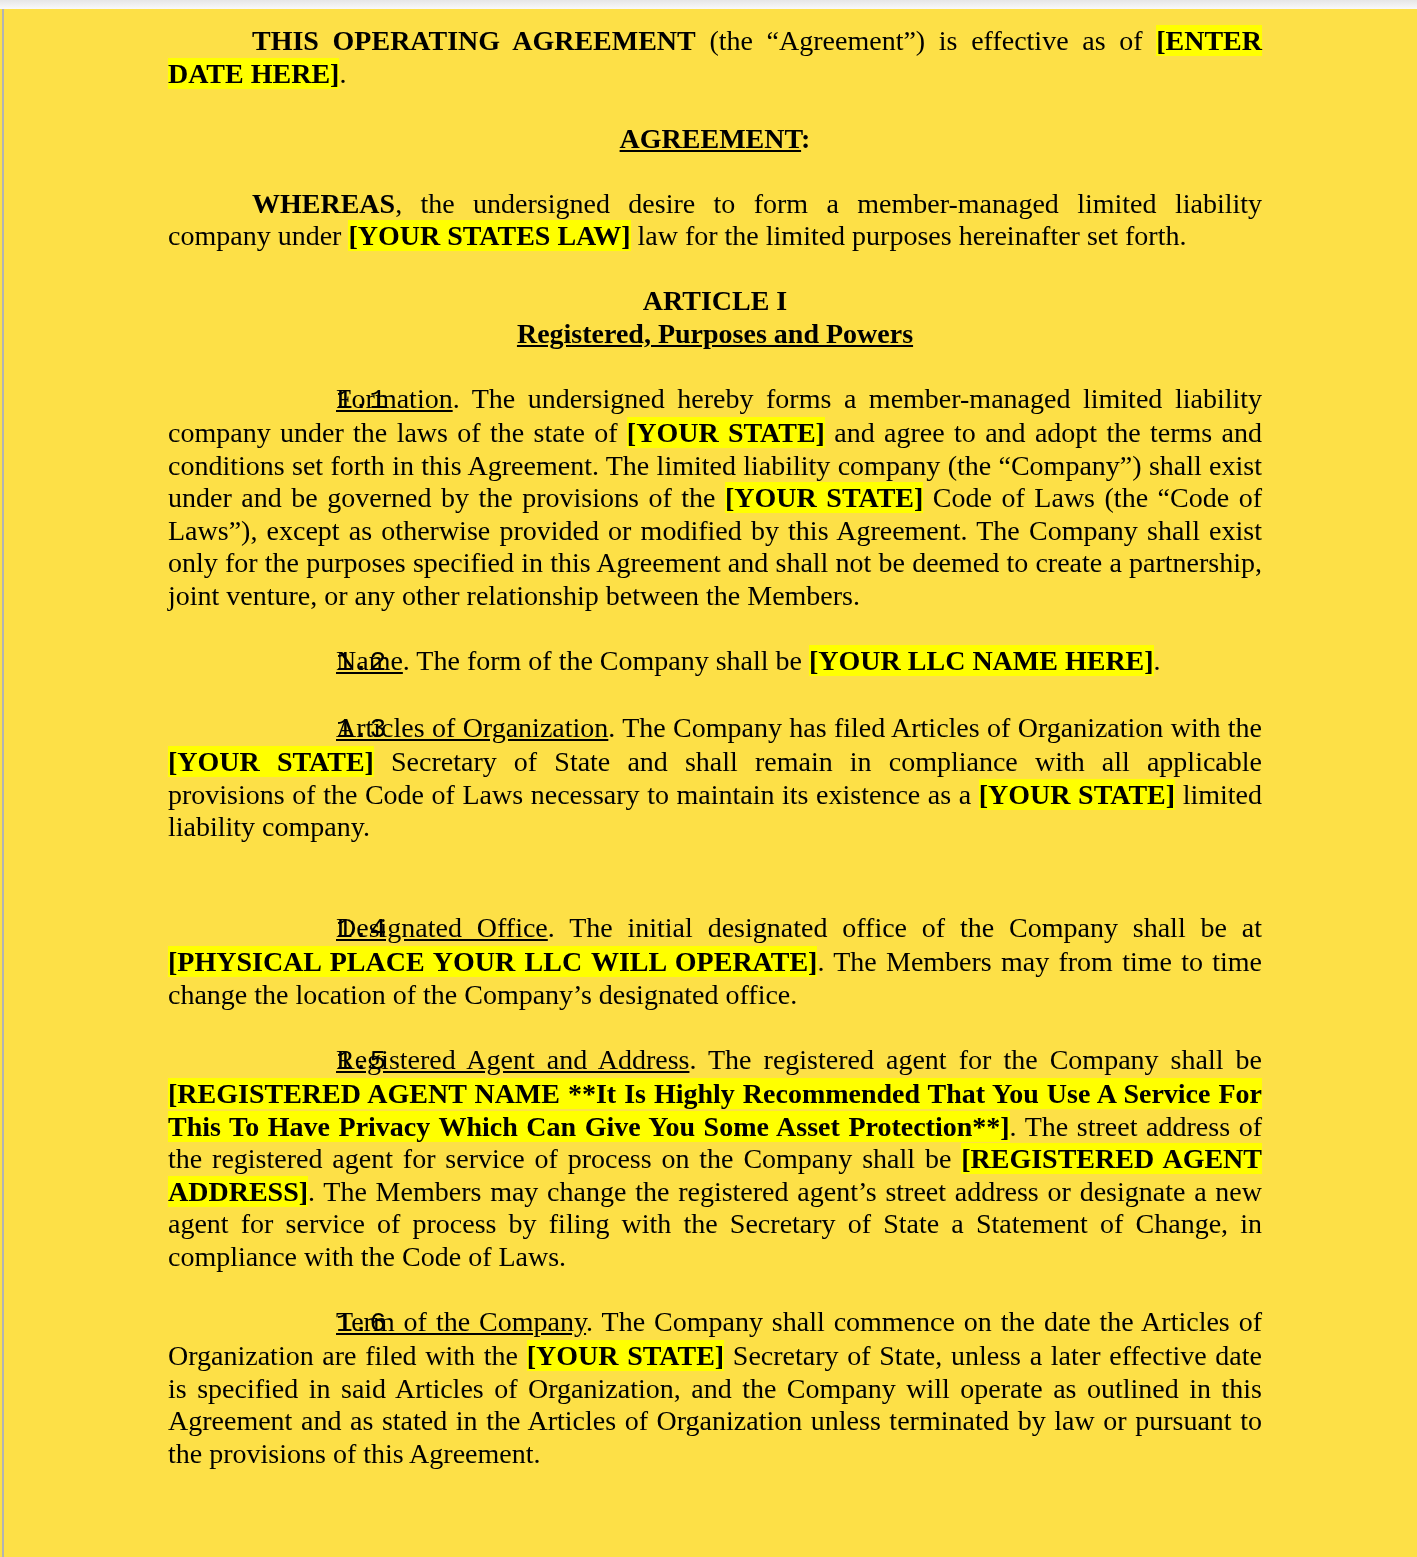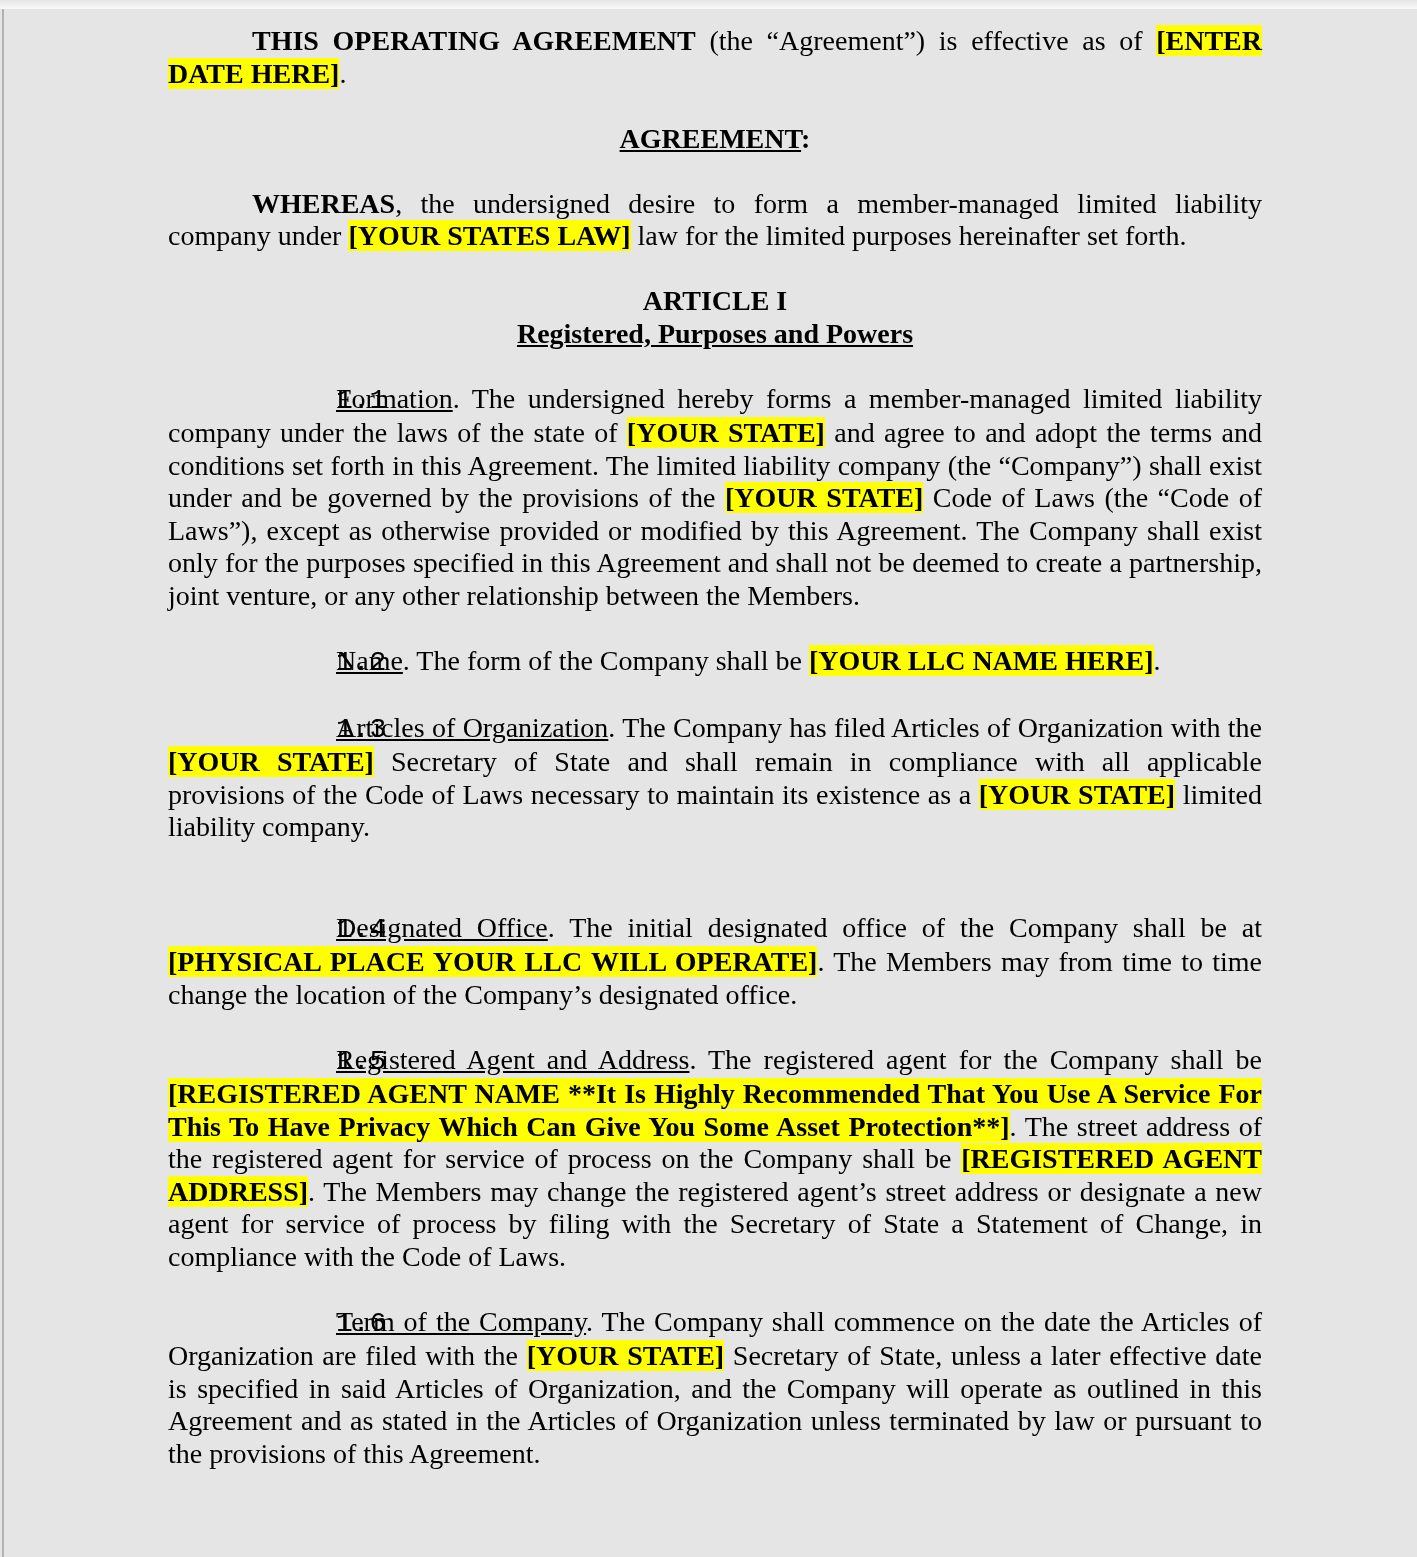--- a/index.html
+++ b/index.html
@@ -1,20 +1,20 @@
 <!DOCTYPE html>
 <html><head>
 <meta charset="utf-8">
 <style>
   html, body { margin: 0; padding: 0; background: #ffffff; }
   .page {
     position: relative;
     width: 1417px;
     height: 1557px;
-    background: #e5e5e5;
+    background: #fde047;
     overflow: hidden;
     font-family: "Liberation Serif", "DejaVu Serif", serif;
     font-size: 28px;
     line-height: 32.5px;
     color: #000000;
   }
   .edge-top {
     position: absolute; top: 0; left: 0; width: 100%; height: 9px;
     background: linear-gradient(to bottom, #e6e6e6, #f9f9f9);
   }

